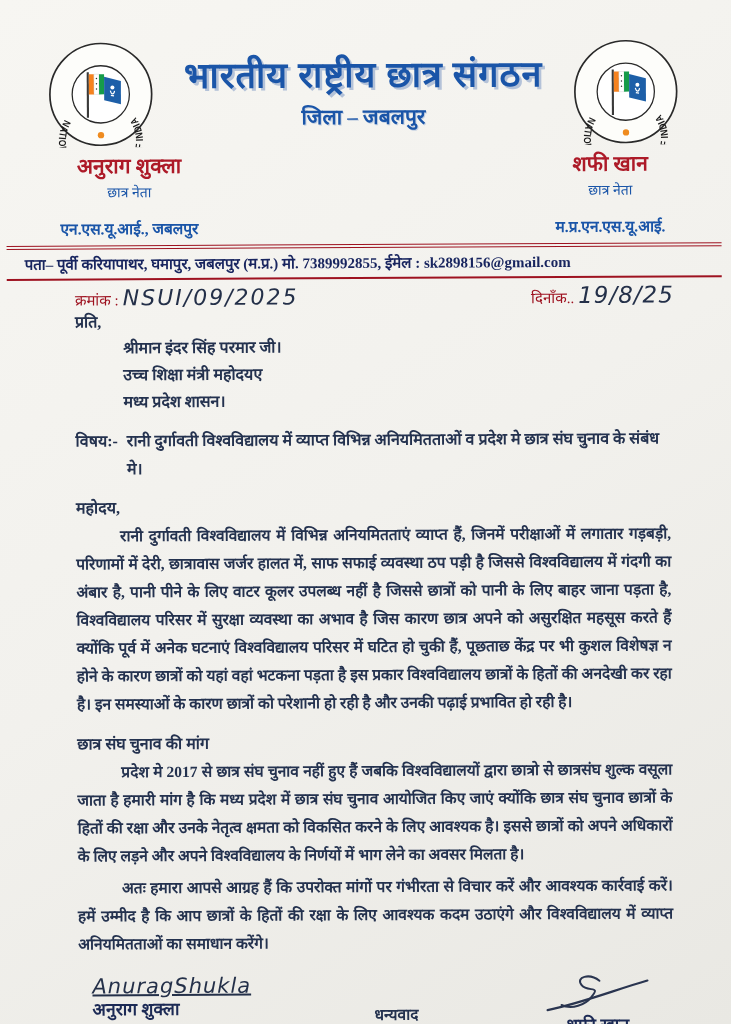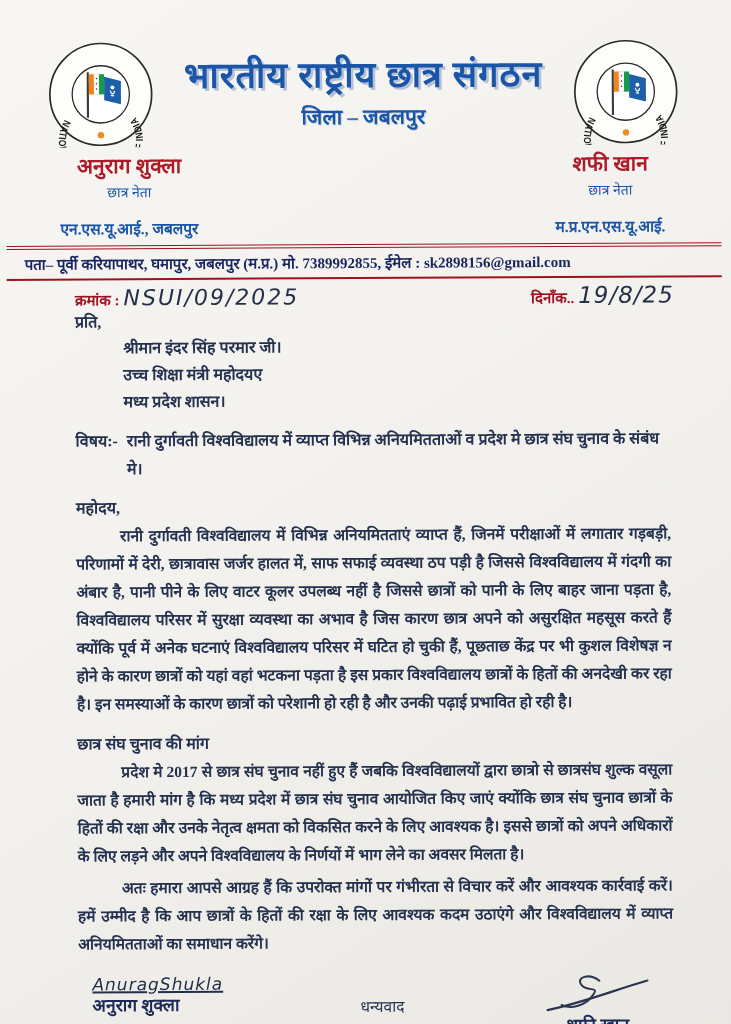--- a/index.html
+++ b/index.html
@@ -27,43 +27,43 @@
   .official .role { color:#1a55a8; font-size:14px; font-weight:normal; margin-top:3px; }
   .official .orgline { color:#1a55a8; font-size:15.5px; font-weight:bold; margin-top:16px; }
 
   
   .address-bar { margin:6px 8px 0; border-top:4px double #9e1220; border-bottom:2.5px solid #9e1220;
                  padding:4px 10px 5px 18px; font-size:15px; font-weight:bold; color:#18255f; white-space:nowrap; }
   .address-bar .email { font-family:"Liberation Serif",serif; }
 
   
   .meta-row { display:flex; justify-content:space-between; align-items:flex-end; padding:4px 56px 0 76px; }
-  .mlabel { color:#9e1220; font-size:15px; font-weight:bold; }
+  .mlabel { color:#9e1220; font-size:15px; font-weight:normal; }
   .hand { font-family:"DejaVu Sans",cursive; font-style:italic; color:#243049; }
   .ref-value { font-size:22px; letter-spacing:2px; }
   .date-value { font-size:23px; letter-spacing:1px; }
 
   
   .to-line { padding:0 0 0 76px; font-size:16px; font-weight:bold; }
   .recipient { padding-left:124px; margin-top:2px; }
   .recipient .rline { font-size:16px; font-weight:bold; line-height:27px; }
 
   
   .subject { display:flex; gap:9px; padding:12px 62px 0 76px; font-size:16px; font-weight:bold; line-height:28px; }
   .subject .label { flex:0 0 auto; }
   .greeting { padding:13px 0 0 76px; font-weight:bold; font-size:16px; }
   .para { padding:4px 60px 0 76px; text-align:justify; font-size:15.5px; font-weight:600; line-height:28px; }
   .para.indent { text-indent:44px; }
   .section-heading { padding:14px 0 0 76px; font-weight:bold; font-size:16px; }
 
   
   .sign-row { display:flex; justify-content:space-between; align-items:flex-start; padding:16px 80px 0 90px; }
-  .hand-name { font-size:17px; letter-spacing:1px; text-decoration:underline; text-decoration-thickness:2px; display:inline-block; }
+  .hand-name { font-size:21px; letter-spacing:1px; text-decoration:underline; text-decoration-thickness:2px; display:inline-block; }
   .print-name { font-size:17.5px; font-weight:bold; color:#1c2a55; margin-top:-2px; }
-  .thanks { margin-top:22px; font-size:15.5px; font-weight:normal; }
+  .thanks { margin-top:30px; font-size:15.5px; font-weight:bold; }
   .sign-right { text-align:center; }
   .flourish { display:block; margin:0 auto -6px; }
 
   .logo svg text { font-family:"Liberation Sans",sans-serif; font-weight:bold; }
 </style>
 </head>
 <body>
 
 <div class="page">
   <div class="content">

